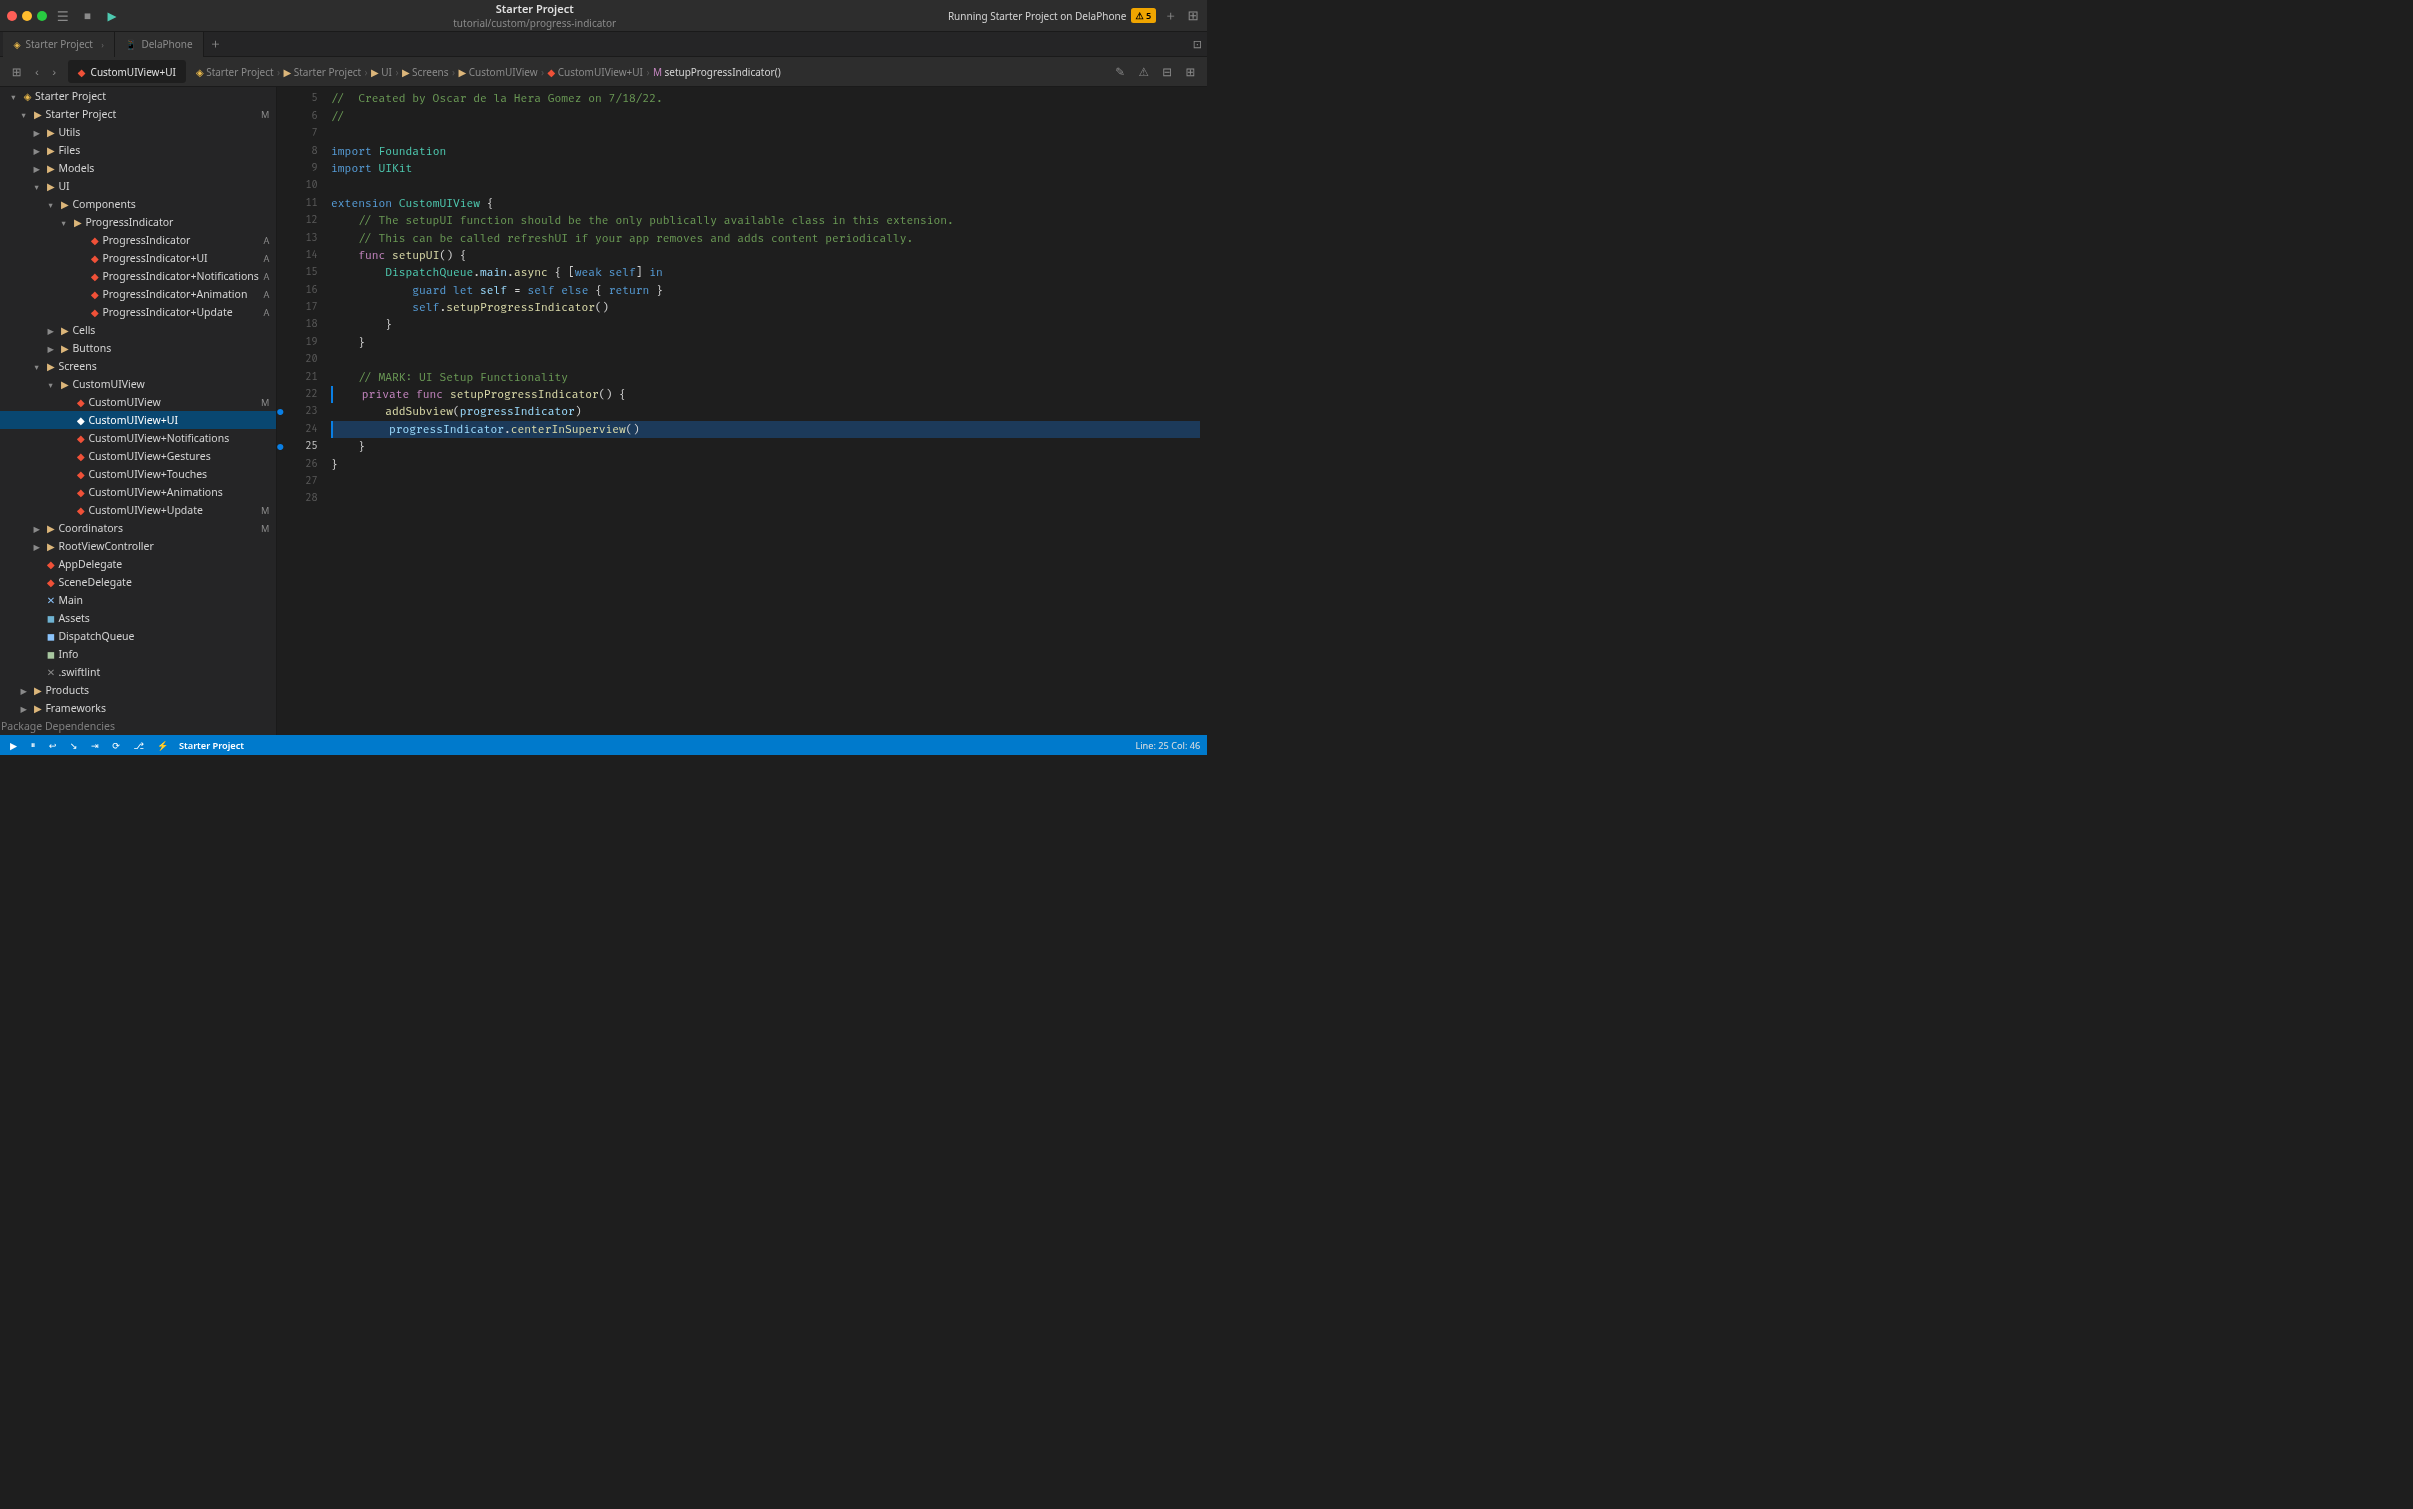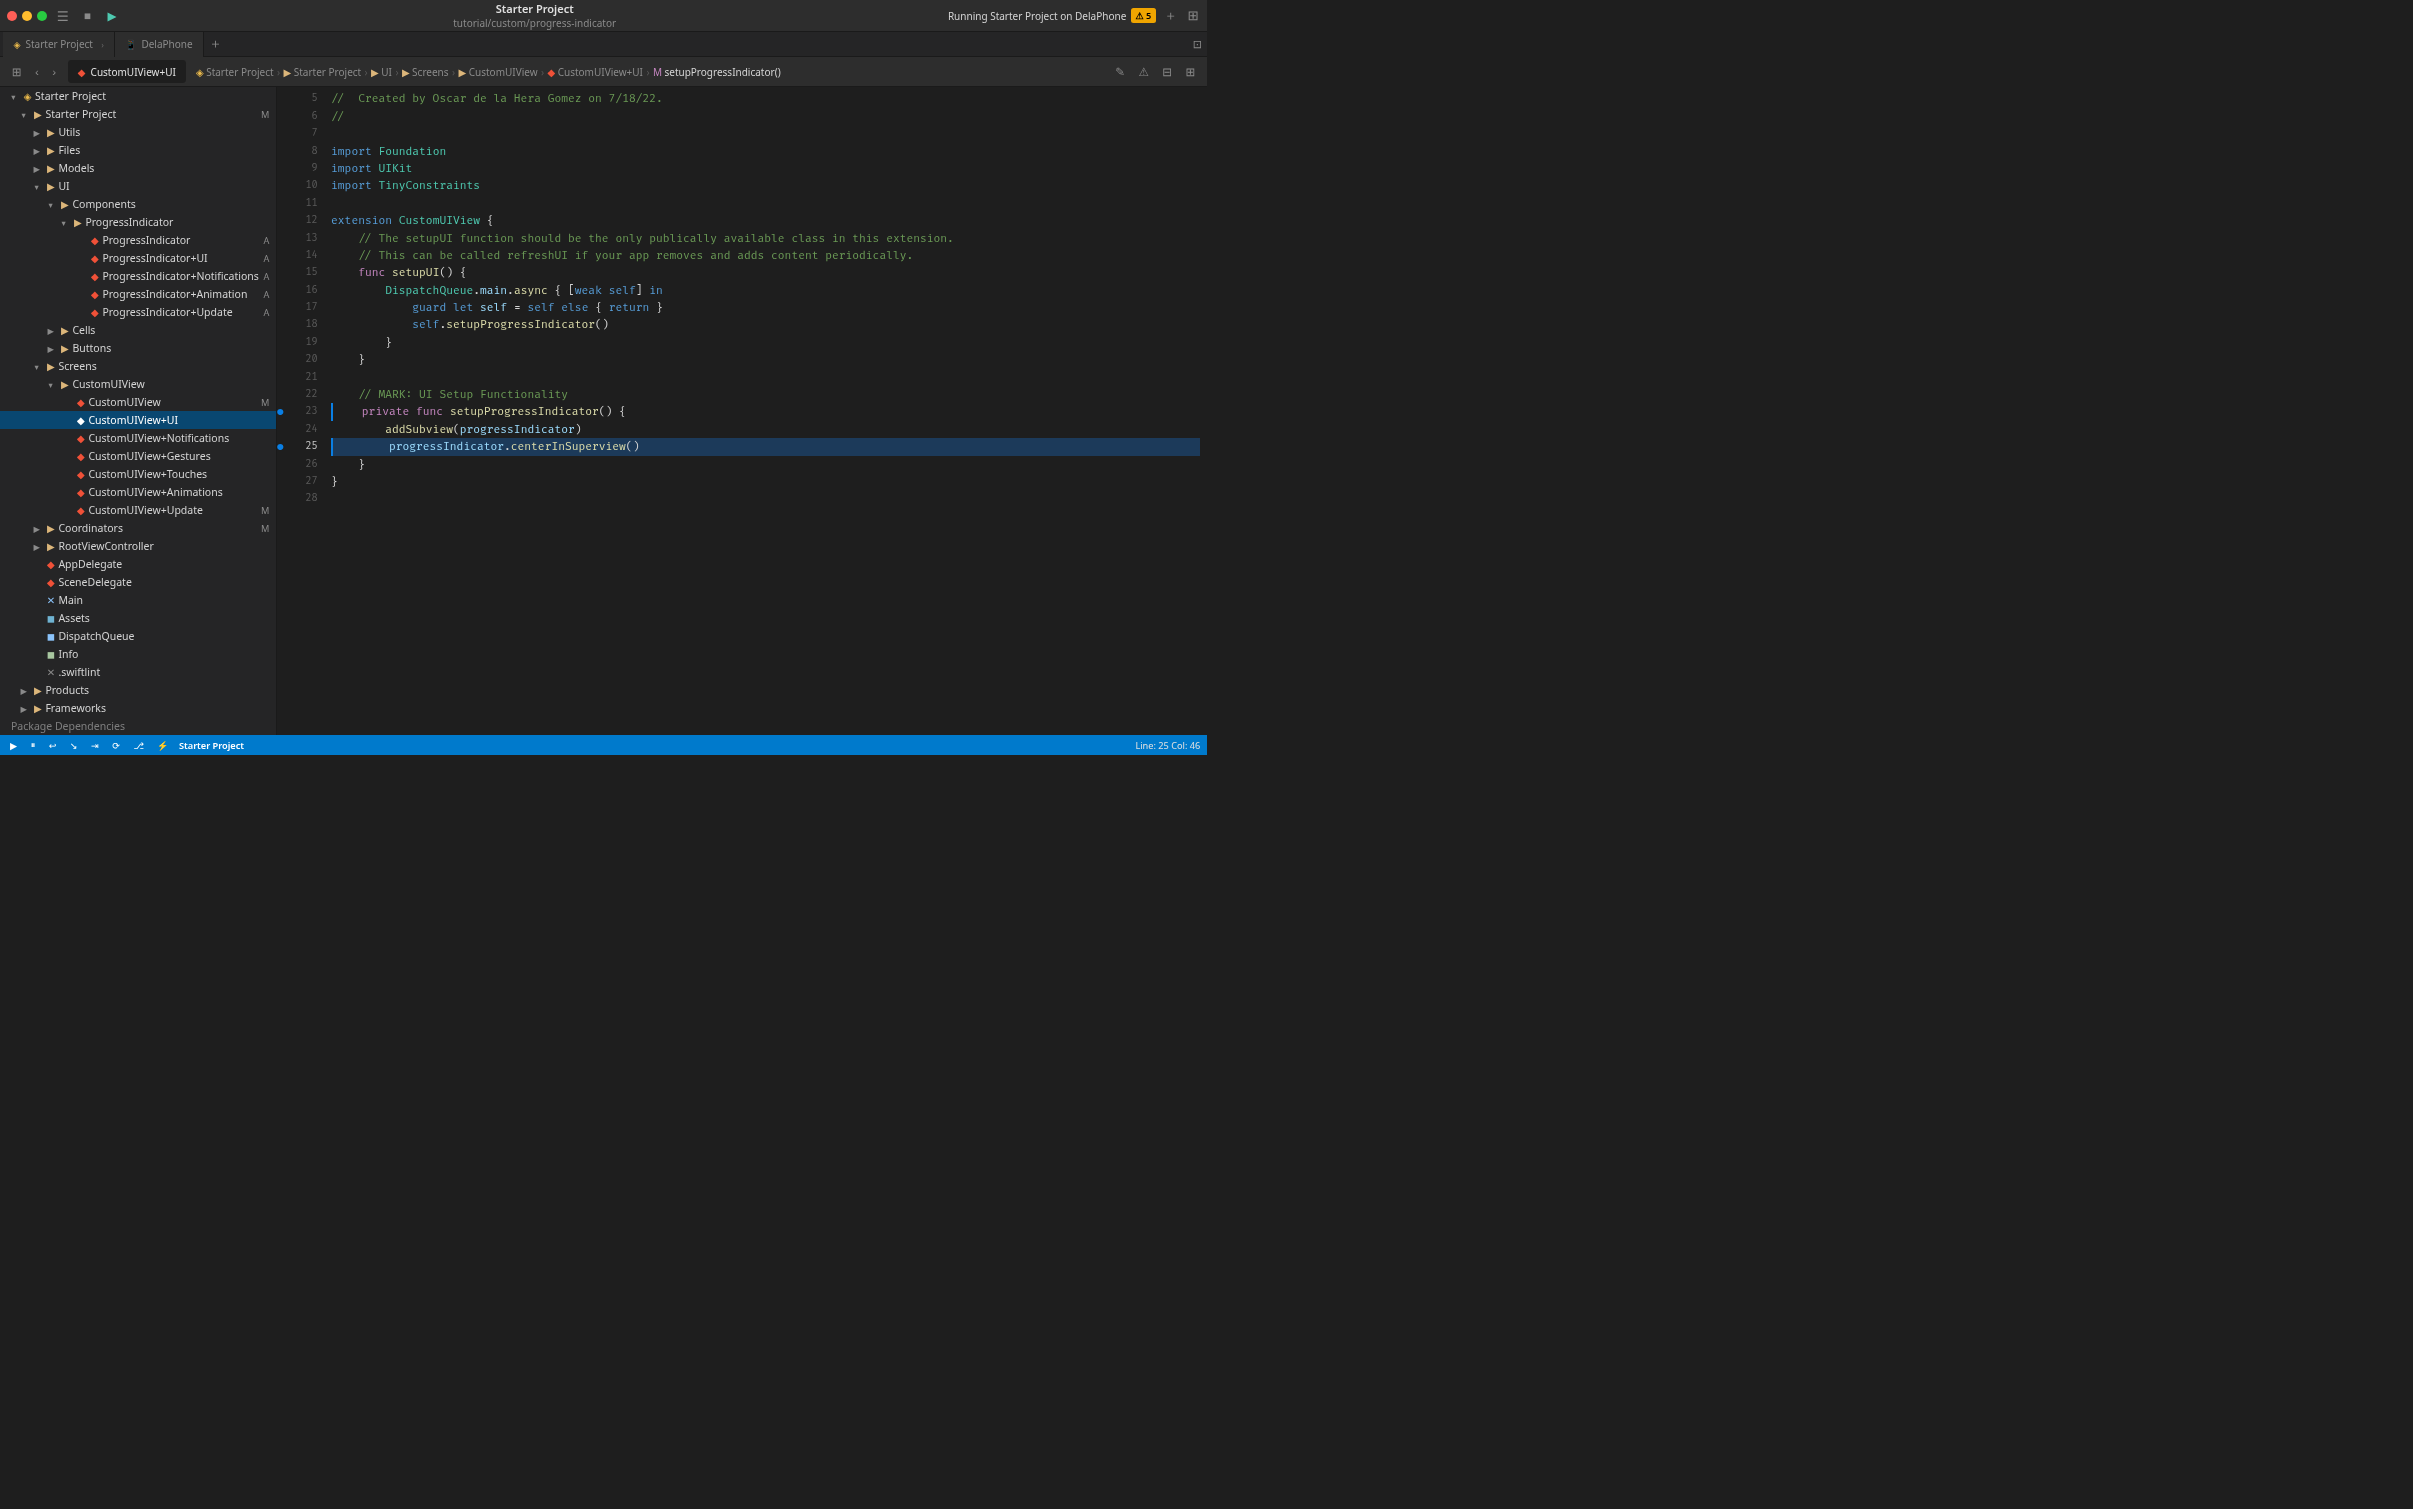--- a/index.html
+++ b/index.html
@@ -564,21 +564,21 @@
       <span class="tree-file-icon folder-icon">▶</span>
       <span class="tree-label">Products</span>
     </div>
 
     <div class="tree-item" style="padding-left:17px;">
       <span class="tree-arrow">▶</span>
       <span class="tree-file-icon folder-icon">▶</span>
       <span class="tree-label">Frameworks</span>
     </div>
 
-    <div class="tree-item" style="padding-left:11px; opacity:0.5;justify-content:center;">
+    <div class="tree-item" style="padding-left:1px; opacity:0.5;justify-content:center;">
       <span class="tree-label">Package Dependencies</span>
     </div>
   </div>
 
   <div class="editor">
     <div class="code-area">
 
       <div class="left-gutter">
         <span class="left-gutter-line"></span>
         <span class="left-gutter-line"></span>
@@ -632,21 +632,20 @@
         <span class="line-num">27</span>
         <span class="line-num">28</span>
       </div>
 
       <div class="code-content">
         <span class="code-line"><span class="cm">//  Created by Oscar de la Hera Gomez on 7/18/22.</span></span>
         <span class="code-line"><span class="cm">//</span></span>
         <span class="code-line"> </span>
         <span class="code-line"><span class="kw2">import</span> <span class="tp">Foundation</span></span>
         <span class="code-line"><span class="kw2">import</span> <span class="tp">UIKit</span></span>
-        <span class="code-line"><span class="kw2">import</span> <span class="tp">TinyConstraints</span></span>
         <span class="code-line"> </span>
         <span class="code-line"><span class="kw2">extension</span> <span class="tp">CustomUIView</span> <span class="pn">{</span></span>
         <span class="code-line">    <span class="cm">// The setupUI function should be the only publically available class in this extension.</span></span>
         <span class="code-line">    <span class="cm">// This can be called refreshUI if your app removes and adds content periodically.</span></span>
         <span class="code-line">    <span class="kw">func</span> <span class="fn">setupUI</span><span class="pn">() {</span></span>
         <span class="code-line">        <span class="tp">DispatchQueue</span><span class="pn">.</span><span class="nm">main</span><span class="pn">.</span><span class="fn">async</span> <span class="pn">{ [</span><span class="kw2">weak</span> <span class="kw2">self</span><span class="pn">]</span> <span class="kw2">in</span></span>
         <span class="code-line">            <span class="kw2">guard</span> <span class="kw2">let</span> <span class="nm">self</span> <span class="pn">=</span> <span class="kw2">self</span> <span class="kw2">else</span> <span class="pn">{ </span><span class="kw2">return</span> <span class="pn">}</span></span>
         <span class="code-line">            <span class="kw2">self</span><span class="pn">.</span><span class="fn">setupProgressIndicator</span><span class="pn">()</span></span>
         <span class="code-line">        <span class="pn">}</span></span>
         <span class="code-line">    <span class="pn">}</span></span>

